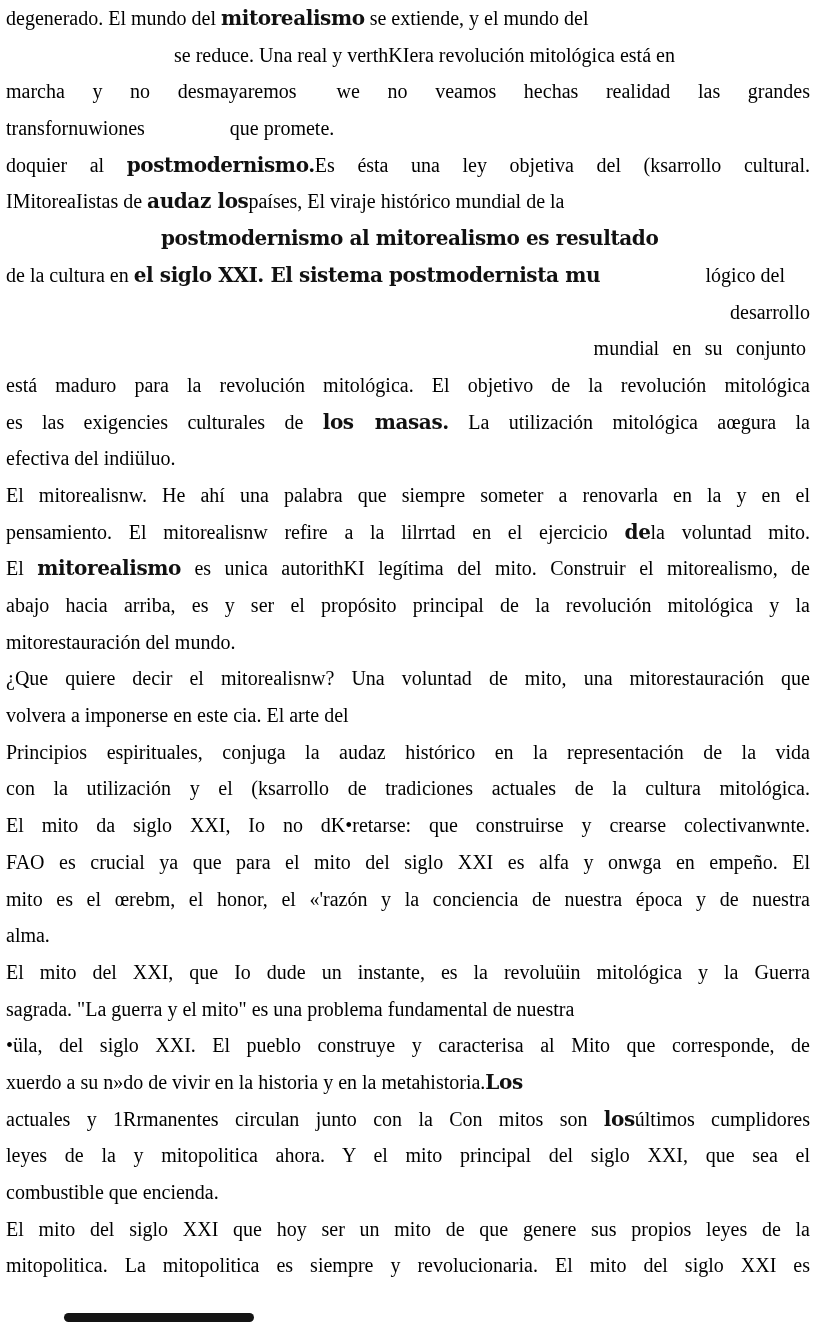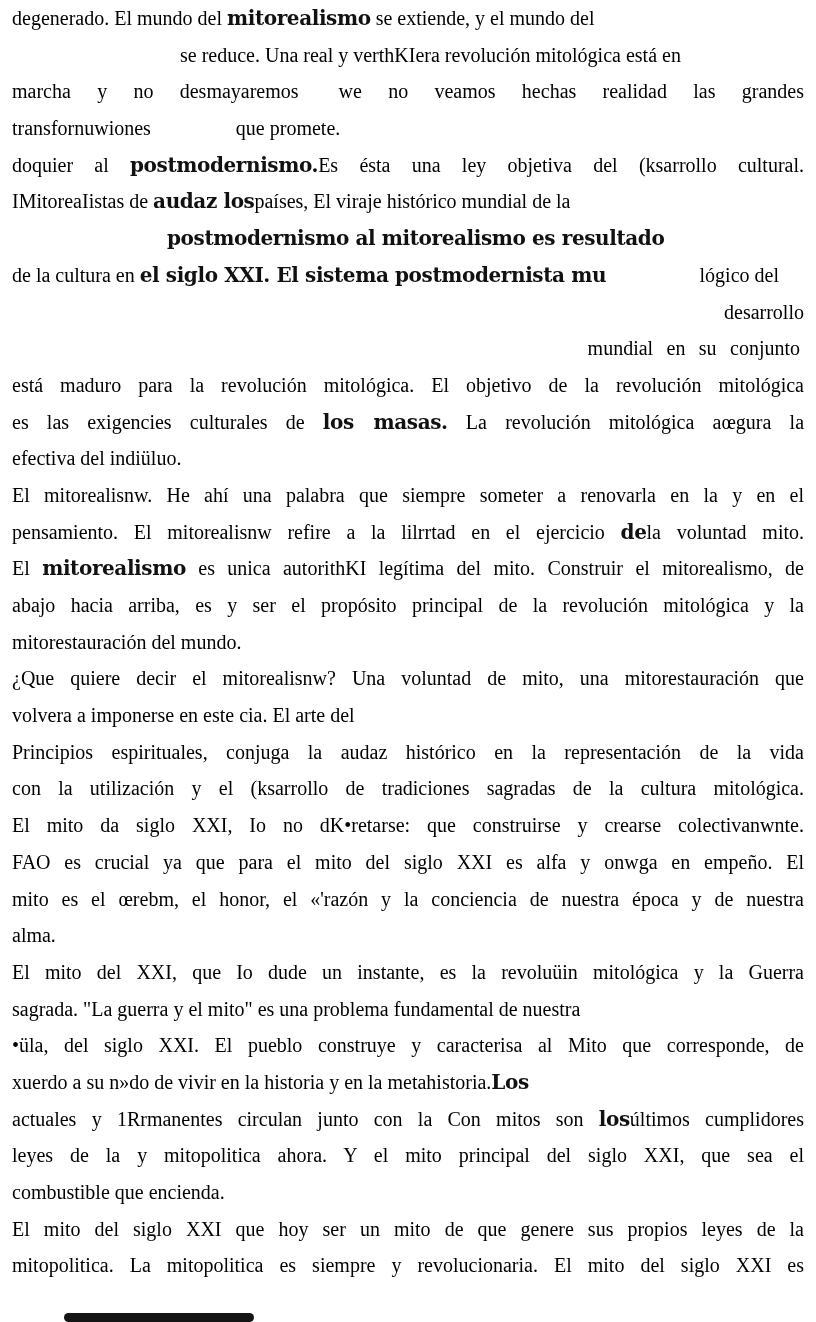--- a/index.html
+++ b/index.html
@@ -8,21 +8,21 @@
     background: #ffffff;
     overflow: hidden;
   }
   body {
     font-family: "Liberation Serif", "DejaVu Serif", serif;
     color: #000000;
   }
   .page {
     position: relative;
     width: 816px; height: 940px;
-    padding: 0 12px;
+    padding: 0 6px;
   }
   .line {
     height: 36.7px;
     line-height: 36.7px;
     font-size: 20px;
     overflow: hidden;
     white-space: normal;
   }
   .seg { white-space: normal; }
   .blur {
@@ -73,31 +73,31 @@
     <div class="line flex">
       <span class="seg">de la cultura en </span>
       <span class="seg blur">el siglo XXI. El sistema postmodernista mu</span>
       <span class="fill"></span>
       <span class="seg">lógico del</span>
       <span class="gap end-b"></span>
     </div>
     <div class="line ind-c"><span class="seg">desarrollo</span></div>
     <div class="line right"><span class="seg">mundial en su conjunto</span></div>
     <div class="line just"><span class="seg">está maduro para la revolución mitológica. El objetivo de la revolución mitológica</span></div>
-    <div class="line just"><span class="seg">es las exigencies culturales de </span><span class="seg blur">los masas.</span><span class="seg"> La revolución mitológica aœgura la</span></div>
+    <div class="line just"><span class="seg">es las exigencies culturales de </span><span class="seg blur">los masas.</span><span class="seg"> La utilización mitológica aœgura la</span></div>
     <div class="line"><span class="seg">efectiva del indiüluo.</span></div>
     <div class="line just"><span class="seg">El mitorealisnw. He ahí una palabra que siempre someter a renovarla en la y en el</span></div>
     <div class="line just"><span class="seg">pensamiento. El mitorealisnw refire a la lilrrtad en el ejercicio </span><span class="seg blur">de</span><span class="seg">la voluntad mito.</span></div>
     <div class="line just"><span class="seg">El </span><span class="seg blur">mitorealismo</span><span class="seg"> es unica autorithKI legítima del mito. Construir el mitorealismo, de</span></div>
     <div class="line just"><span class="seg">abajo hacia arriba, es y ser el propósito principal de la revolución mitológica y la</span></div>
     <div class="line"><span class="seg">mitorestauración del mundo.</span></div>
     <div class="line just"><span class="seg">¿Que quiere decir el mitorealisnw? Una voluntad de mito, una mitorestauración que</span></div>
     <div class="line"><span class="seg">volvera a imponerse en este cia. El arte del</span></div>
     <div class="line just"><span class="seg">Principios espirituales, conjuga la audaz histórico en la representación de la vida</span></div>
-    <div class="line just"><span class="seg">con la utilización y el (ksarrollo de tradiciones sagradas de la cultura mitológica.</span></div>
+    <div class="line just"><span class="seg">con la utilización y el (ksarrollo de tradiciones actuales de la cultura mitológica.</span></div>
     <div class="line just"><span class="seg">El mito da siglo XXI, Io no dK•retarse: que construirse y crearse colectivanwnte.</span></div>
     <div class="line just"><span class="seg">FAO es crucial ya que para el mito del siglo XXI es alfa y onwga en empeño. El</span></div>
     <div class="line just"><span class="seg">mito es el œrebm, el honor, el «'razón y la conciencia de nuestra época y de nuestra</span></div>
     <div class="line"><span class="seg">alma.</span></div>
     <div class="line just"><span class="seg">El mito del XXI, que Io dude un instante, es la revoluüin mitológica y la Guerra</span></div>
     <div class="line"><span class="seg">sagrada. "La guerra y el mito" es una problema fundamental de nuestra</span></div>
     <div class="line just"><span class="seg">•üla, del siglo XXI. El pueblo construye y caracterisa al Mito que corresponde, de</span></div>
     <div class="line"><span class="seg">xuerdo a su n»do de vivir en la historia y en la metahistoria.</span><span class="seg blur">Los</span></div>
     <div class="line just"><span class="seg">actuales y 1Rrmanentes circulan junto con la Con mitos son </span><span class="seg blur">los</span><span class="seg">últimos cumplidores</span></div>
     <div class="line just"><span class="seg">leyes de la y mitopolitica ahora. Y el mito principal del siglo XXI, que sea el</span></div>

